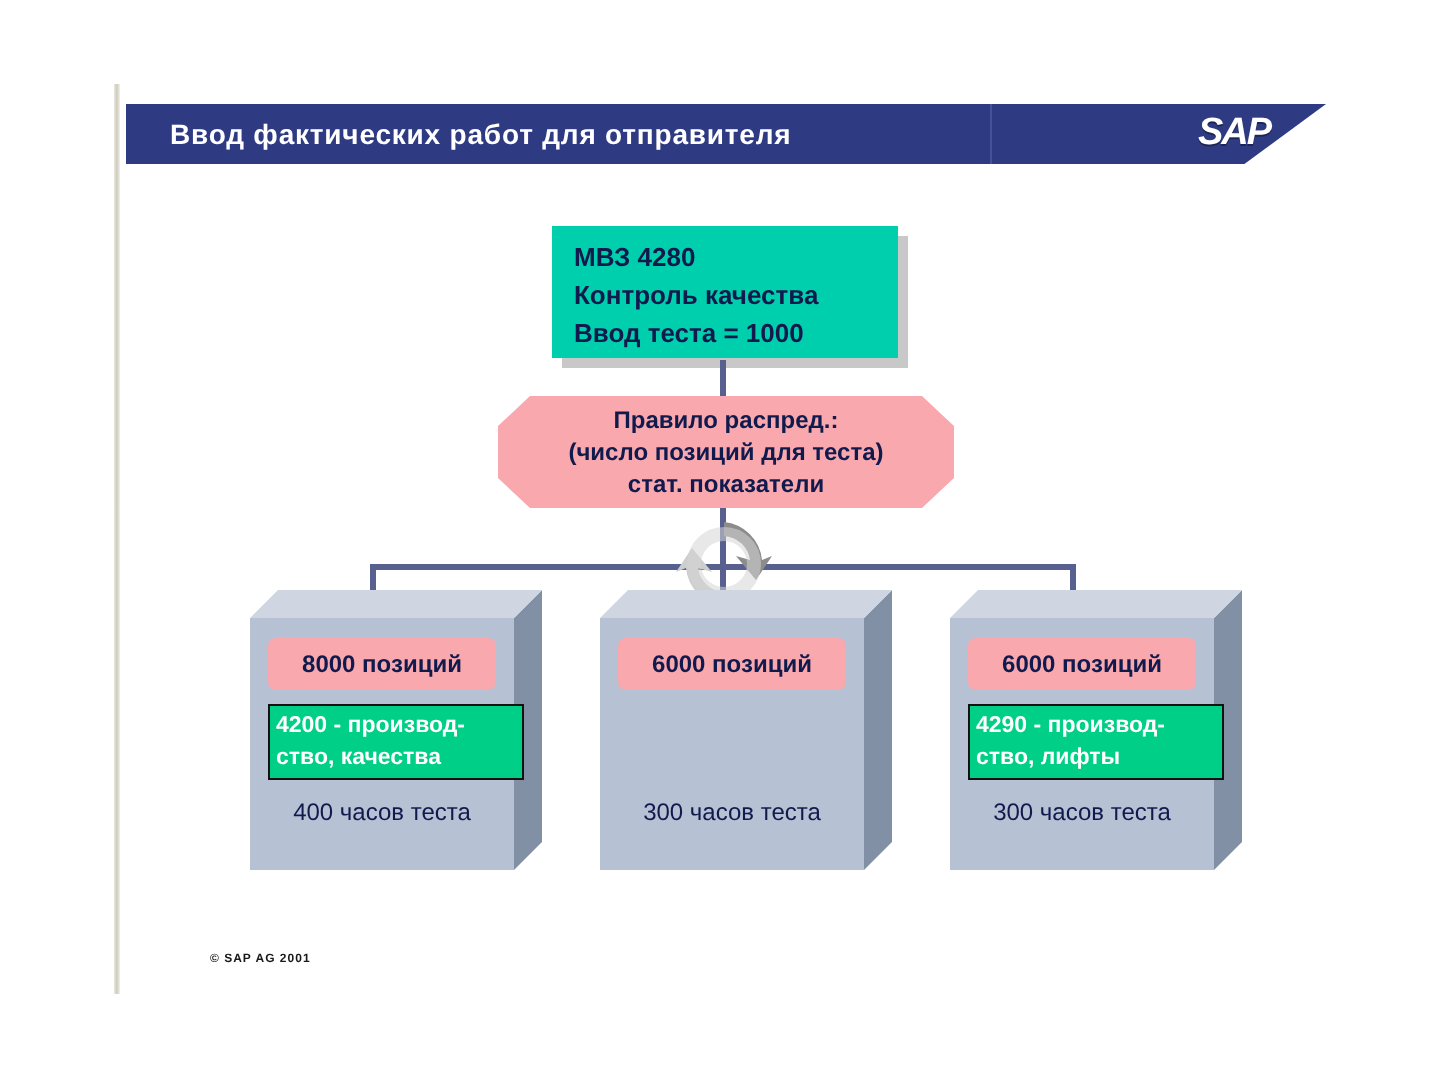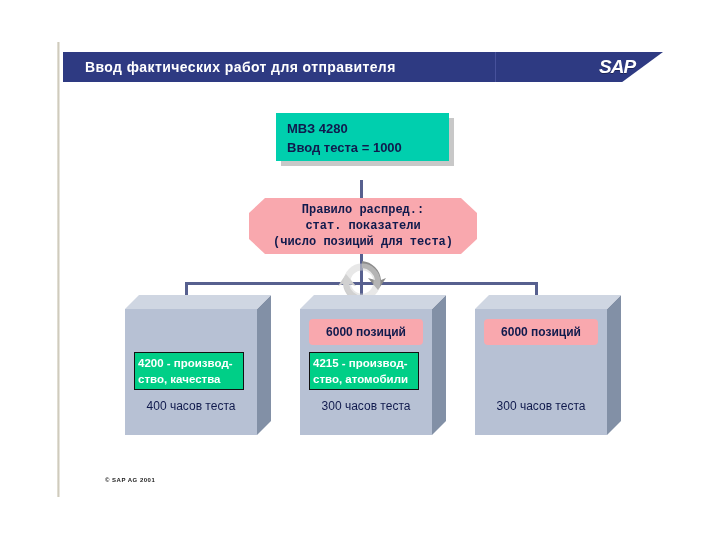--- a/index.html
+++ b/index.html
@@ -49,40 +49,40 @@
   }
   .header-sep{
     position:absolute;top:0;width:1px;height:30px;background:#4b56a0;opacity:.85;
   }
 
   
   .diagram{position:absolute;left:0;top:0;width:720px;height:540px;}
 
   
   .top-box{
-    position:absolute;left:276px;top:113px;width:173px;height:48px;
+    position:absolute;left:276px;top:113px;width:173px;height:66px;
     background:#00cfae;
     box-shadow:5px 5px 0 0 #c8c8c8;
     box-sizing:border-box;
     padding:6px 0 0 11px;
   }
   .top-box div{
     color:#101a4d;font-size:13px;font-weight:bold;line-height:19px;
     white-space:nowrap;
   }
 
   
   .conn-v1{position:absolute;left:360px;top:180px;width:3px;height:22px;background:#57608f;}
 
   
   .octagon{
     position:absolute;left:249px;top:198px;width:228px;height:56px;
     background:#f9a8ae;
     clip-path:polygon(16px 0,212px 0,228px 15px,228px 41px,212px 56px,16px 56px,0 41px,0 15px);
-    display:flex;flex-direction:column;align-items:center;justify-content:center;font-family:Liberation Mono, monospace;
+    display:flex;flex-direction:column;align-items:center;justify-content:center;
   }
   .octagon div{
     color:#101a4d;font-size:12px;font-weight:bold;line-height:16px;white-space:nowrap;
   }
 
   
   .cycle-icon{position:absolute;left:336px;top:256px;width:52px;height:52px;}
 
   
   .conn-v2{position:absolute;left:360px;top:254px;width:3px;height:30px;background:#57608f;}
@@ -108,21 +108,21 @@
     background:#b7c1d4;
     box-sizing:border-box;
   }
   .box3d .pink-chip{
     position:absolute;left:9px;top:10px;width:114px;height:26px;
     background:#f9a8ae;border-radius:4px;
     display:flex;align-items:center;justify-content:center;
     color:#101a4d;font-size:12px;font-weight:bold;white-space:nowrap;
   }
   .box3d .green-chip{
-    position:absolute;left:9px;top:43px;width:110px;height:38px;
+    position:absolute;left:9px;top:43px;width:128px;height:38px;
     background:#00cf87;border:1px solid #111111;box-sizing:border-box;
     display:flex;flex-direction:column;align-items:flex-start;justify-content:center;
     padding-left:3px;
   }
   .box3d .green-chip span{
     color:#ffffff;font-size:11.5px;font-weight:bold;line-height:16px;white-space:nowrap;
   }
   .box3d .hours{
     position:absolute;left:0;top:86px;width:132px;height:22px;
     display:flex;align-items:center;justify-content:center;
@@ -150,73 +150,75 @@
     <div class="header-sep" style="left:528px"></div>
     <div class="header-tail"></div>
     <div class="header-title">Ввод фактических работ для отправителя</div>
     <div class="sap-logo">SAP</div>
   </div>
 
   <div class="diagram">
 
     <div class="top-box">
       <div>МВЗ 4280</div>
+      <div>Контроль качества</div>
       <div>Ввод теста = 1000</div>
     </div>
 
     <div class="conn-v1"></div>
 
     <div class="octagon">
       <div>Правило распред.:</div>
+      <div>(число позиций для теста)</div>
       <div>стат. показатели</div>
-      <div>(число позиций для теста)</div>
     </div>
 
     <div class="conn-v2"></div>
     <div class="conn-h"></div>
     <div class="conn-d1"></div>
     <div class="conn-d2"></div>
     <div class="conn-d3"></div>
 
     <div class="cycle-icon">
       <svg width="52" height="52" viewBox="0 0 52 52" xmlns="http://www.w3.org/2000/svg">
         <path d="M26 5 A21 21 0 0 1 45 24 L50 22 L42 34 L32 22 L39 24 A14 14 0 0 0 26 12 Z" fill="#8c8c8c"></path>
         <path d="M26 47 A21 21 0 0 1 7 28 L2 30 L10 18 L20 30 L13 28 A14 14 0 0 0 26 40 Z" fill="#cdcdcd"></path>
         <circle cx="26" cy="26" r="15" fill="none" stroke="#d6d6d6" stroke-width="7" opacity="0.55"></circle>
       </svg>
     </div>
 
     <div class="box3d" style="left:125px;top:309px">
       <div class="side-inner"></div>
       <div class="topface"></div>
       <div class="face"></div>
+      <div class="pink-chip">8000 позиций</div>
       <div class="green-chip">
         <span>4200 - производ-</span>
         <span>ство, качества</span>
       </div>
       <div class="hours">400 часов теста</div>
     </div>
 
     <div class="box3d" style="left:300px;top:309px">
       <div class="side-inner"></div>
       <div class="topface"></div>
       <div class="face"></div>
       <div class="pink-chip">6000 позиций</div>
-      <div class="green-chip">
-        <span>4215 - производ-</span>
-        <span>ство, атомобили</span>
-      </div>
       <div class="hours">300 часов теста</div>
     </div>
 
     <div class="box3d" style="left:475px;top:309px">
       <div class="side-inner"></div>
       <div class="topface"></div>
       <div class="face"></div>
       <div class="pink-chip">6000 позиций</div>
+      <div class="green-chip">
+        <span>4290 - производ-</span>
+        <span>ство, лифты</span>
+      </div>
       <div class="hours">300 часов теста</div>
     </div>
 
   </div>
 
   <div class="copyright">© SAP AG 2001</div>
 
 </div>
 
 </body></html>

